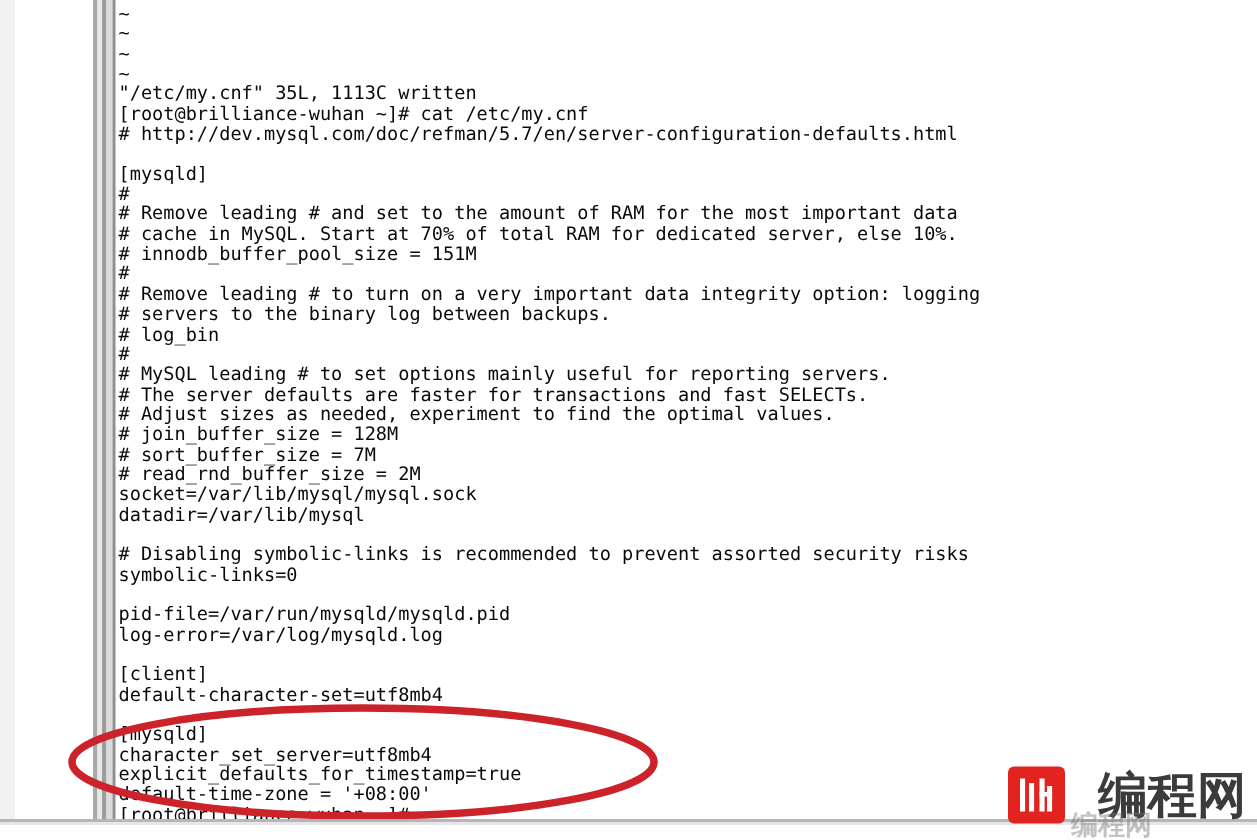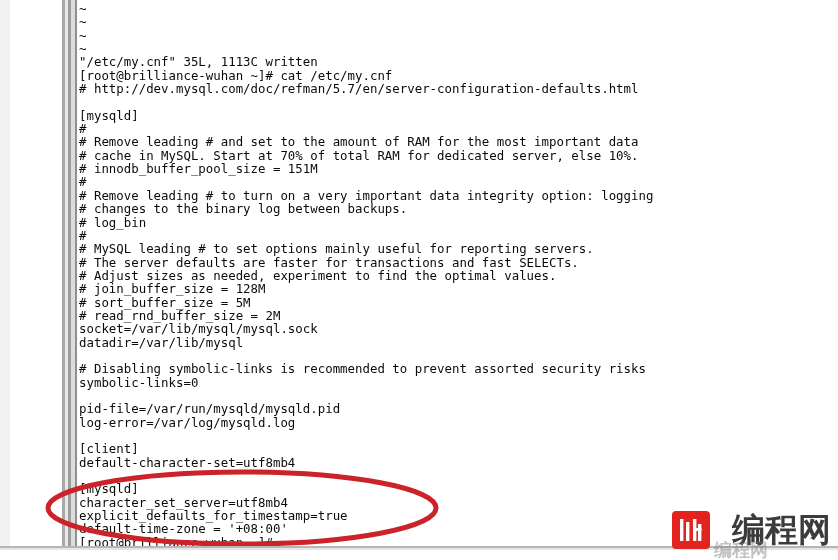--- a/index.html
+++ b/index.html
@@ -170,28 +170,28 @@
       <div class="line">[root@brilliance-wuhan ~]# cat /etc/my.cnf</div>
       <div class="line"># http://dev.mysql.com/doc/refman/5.7/en/server-configuration-defaults.html</div>
       <div class="line blank"></div>
       <div class="line">[mysqld]</div>
       <div class="line">#</div>
       <div class="line"># Remove leading # and set to the amount of RAM for the most important data</div>
       <div class="line"># cache in MySQL. Start at 70% of total RAM for dedicated server, else 10%.</div>
       <div class="line"># innodb_buffer_pool_size = 151M</div>
       <div class="line">#</div>
       <div class="line"># Remove leading # to turn on a very important data integrity option: logging</div>
-      <div class="line"># changes to the binary log between backups.</div>
+      <div class="line"># servers to the binary log between backups.</div>
       <div class="line"># log_bin</div>
       <div class="line">#</div>
       <div class="line"># MySQL leading # to set options mainly useful for reporting servers.</div>
       <div class="line"># The server defaults are faster for transactions and fast SELECTs.</div>
       <div class="line"># Adjust sizes as needed, experiment to find the optimal values.</div>
       <div class="line"># join_buffer_size = 128M</div>
-      <div class="line"># sort_buffer_size = 5M</div>
+      <div class="line"># sort_buffer_size = 7M</div>
       <div class="line"># read_rnd_buffer_size = 2M</div>
       <div class="line">socket=/var/lib/mysql/mysql.sock</div>
       <div class="line">datadir=/var/lib/mysql</div>
       <div class="line blank"></div>
       <div class="line"># Disabling symbolic-links is recommended to prevent assorted security risks</div>
       <div class="line">symbolic-links=0</div>
       <div class="line blank"></div>
       <div class="line">pid-file=/var/run/mysqld/mysqld.pid</div>
       <div class="line">log-error=/var/log/mysqld.log</div>
       <div class="line blank"></div>

